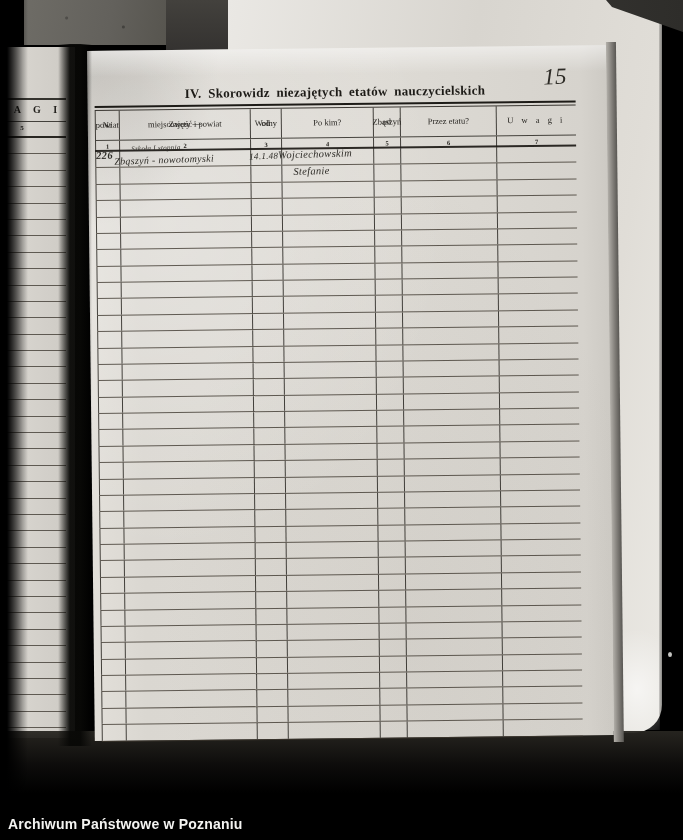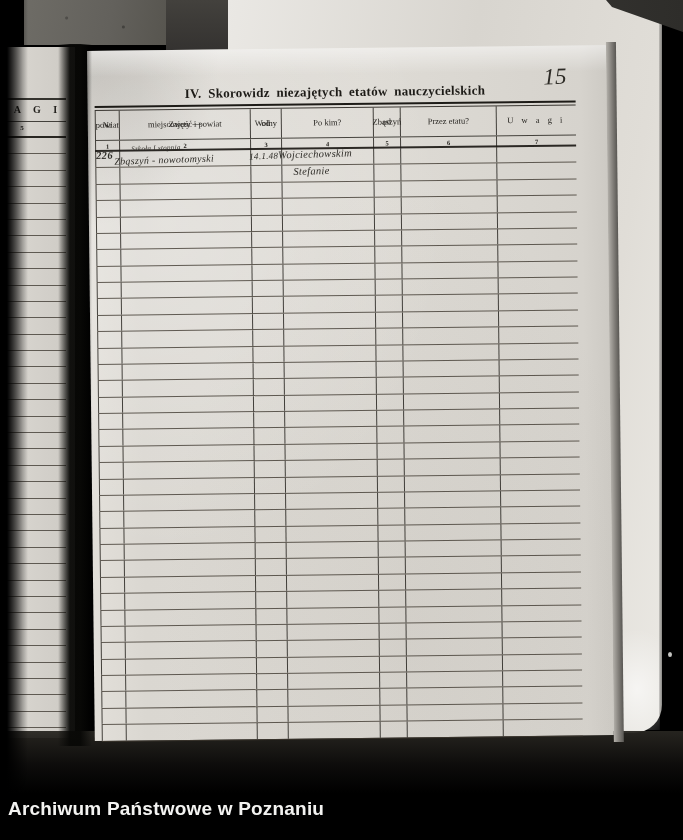--- a/index.html
+++ b/index.html
@@ -85,22 +85,22 @@
   .hw-nr{left:1px;top:42px;font-size:10.5px;font-weight:bold;}
   .hw-school-type{left:36px;top:36.5px;font-size:7px;}
   .hw-school{left:19px;top:46.5px;font-size:10px;}
   .hw-date{left:154px;top:45px;font-size:9px;}
   .hw-name1{left:183px;top:43px;font-size:10.5px;}
   .hw-name2{left:198px;top:60px;font-size:10.5px;}
 
   
   .bottom-band{left:0;top:731px;width:683px;height:62px;
     background:linear-gradient(to bottom,rgba(40,38,33,.95),#0d0c0b 55%,#000);}
-  .caption{left:8px;top:798px;font-family:"Liberation Sans",sans-serif;
-    font-weight:bold;font-size:19px;color:#f3f3f1;letter-spacing:.2px;}
+  .caption{left:8px;top:816px;font-family:"Liberation Sans",sans-serif;
+    font-weight:bold;font-size:14px;color:#f3f3f1;letter-spacing:.2px;}
 </style>
 </head>
 <body>
 
 <div class="scene">
 
   <div class="patch-light"></div>
   <div class="patch-dark"></div>
   <div class="sheet"></div>
   <div class="curl-glow"></div>

